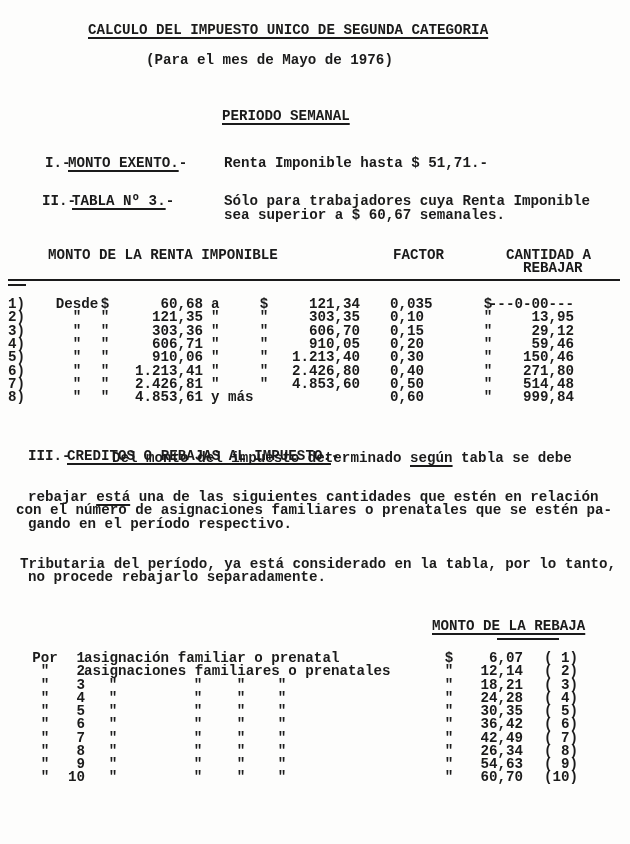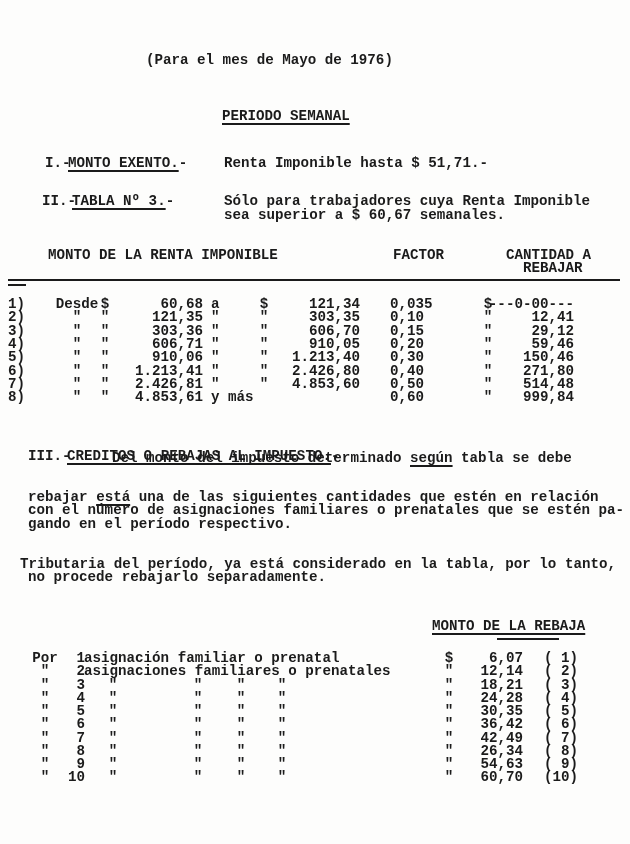--- a/index.html
+++ b/index.html
@@ -41,20 +41,21 @@
   .r-d{left:441px;width:16px;text-align:center;}
   .r-monto{left:455px;width:68px;text-align:right;}
   .r-ref{left:536px;width:42px;text-align:right;}
   .bar{position:absolute;background:#1b1b1b;}
 </style>
 </head>
 <body>
 
 <div class="page">
 
+  <div class="line ul" style="left:88px;top:23px;">CALCULO DEL IMPUESTO UNICO DE SEGUNDA CATEGORIA</div>
   <div class="line" style="left:146px;top:53px;">(Para el mes de Mayo de 1976)</div>
   <div class="line ul" style="left:222px;top:109px;">PERIODO SEMANAL</div>
 
   <div class="line" style="left:0;top:156px;width:630px;">
     <span class="abs" style="left:45px;">I.-</span>
     <span class="abs" style="left:68px;"><span class="ul">MONTO EXENTO.</span><span>-</span></span>
     <span class="abs" style="left:224px;">Renta Imponible hasta $ 51,71.-</span>
   </div>
 
   <div class="line" style="left:0;top:194px;width:630px;">
@@ -72,21 +73,21 @@
   <div class="bar" style="left:8px;top:279px;width:612px;height:2px;"></div>
   <div class="bar" style="left:8px;top:284px;width:18px;height:2px;"></div>
 
   <div class="line" style="left:0;top:449px;width:552px;">
     <span class="abs" style="left:28px;">III.-</span>
     <span class="abs" style="left:67px;"><span class="ul">CREDITOS O REBAJAS AL IMPUESTO.</span><span>-</span></span>
   </div>
 
   <div class="line" style="left:112px;top:451px;"><span>Del monto del impuesto determinado </span><span class="ul">según</span><span> tabla se debe</span></div>
   <div class="line" style="left:28px;top:490px;"><span>rebajar </span><span class="ul">está</span><span> una de las siguientes cantidades que estén en relación</span></div>
-  <div class="line" style="left:28px;top:503px;">con el número de asignaciones familiares o prenatales que se estén pa-</div>
+  <div class="line" style="left:16px;top:503px;">con el número de asignaciones familiares o prenatales que se estén pa-</div>
   <div class="line" style="left:28px;top:517px;">gando en el período respectivo.</div>
 
   <div class="line" style="left:20px;top:557px;">Tributaria del período, ya está considerado en la tabla, por lo tanto,</div>
   <div class="line" style="left:28px;top:570px;">no procede rebajarlo separadamente.</div>
 
   <div class="line ul" style="left:432px;top:619px;">MONTO DE LA REBAJA</div>
   <div class="bar" style="left:497px;top:638px;width:62px;height:1.5px;"></div>
 
 <div class="row" style="top: 297px;">
     <span class="cell c-n">1)</span>
@@ -103,21 +104,21 @@
     <div class="row" style="top: 310.3px;">
     <span class="cell c-n">2)</span>
     <span class="cell c-desde">"</span>
     <span class="cell c-d1">"</span>
     <span class="cell c-from">121,35</span>
     <span class="cell c-a">"</span>
     <span class="cell c-d2">"</span>
     <span class="cell c-to">303,35</span>
     <span class="cell c-factor">0,10</span>
     <span class="cell c-d3">"</span>
-    <span class="cell c-rebaja">12,41</span>
+    <span class="cell c-rebaja">13,95</span>
   </div>
     <div class="row" style="top: 323.6px;">
     <span class="cell c-n">3)</span>
     <span class="cell c-desde">"</span>
     <span class="cell c-d1">"</span>
     <span class="cell c-from">303,36</span>
     <span class="cell c-a">"</span>
     <span class="cell c-d2">"</span>
     <span class="cell c-to">606,70</span>
     <span class="cell c-factor">0,15</span>

